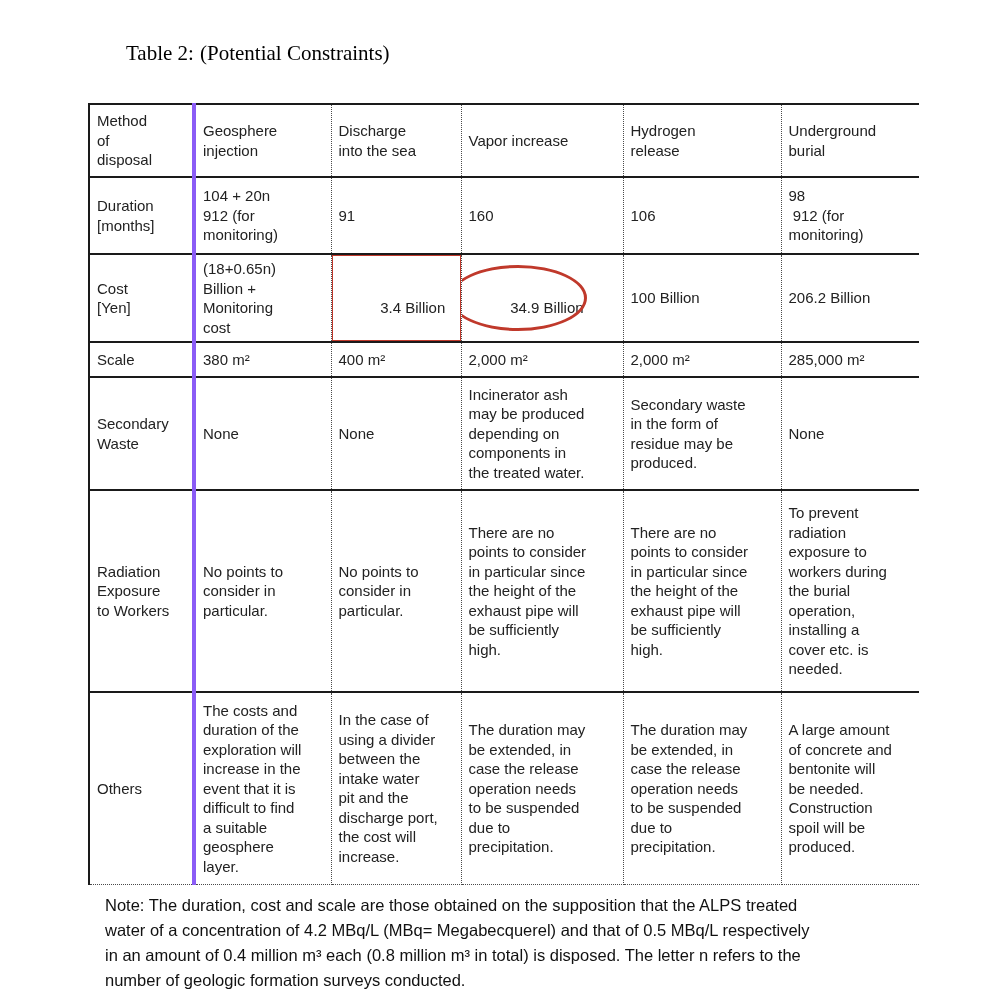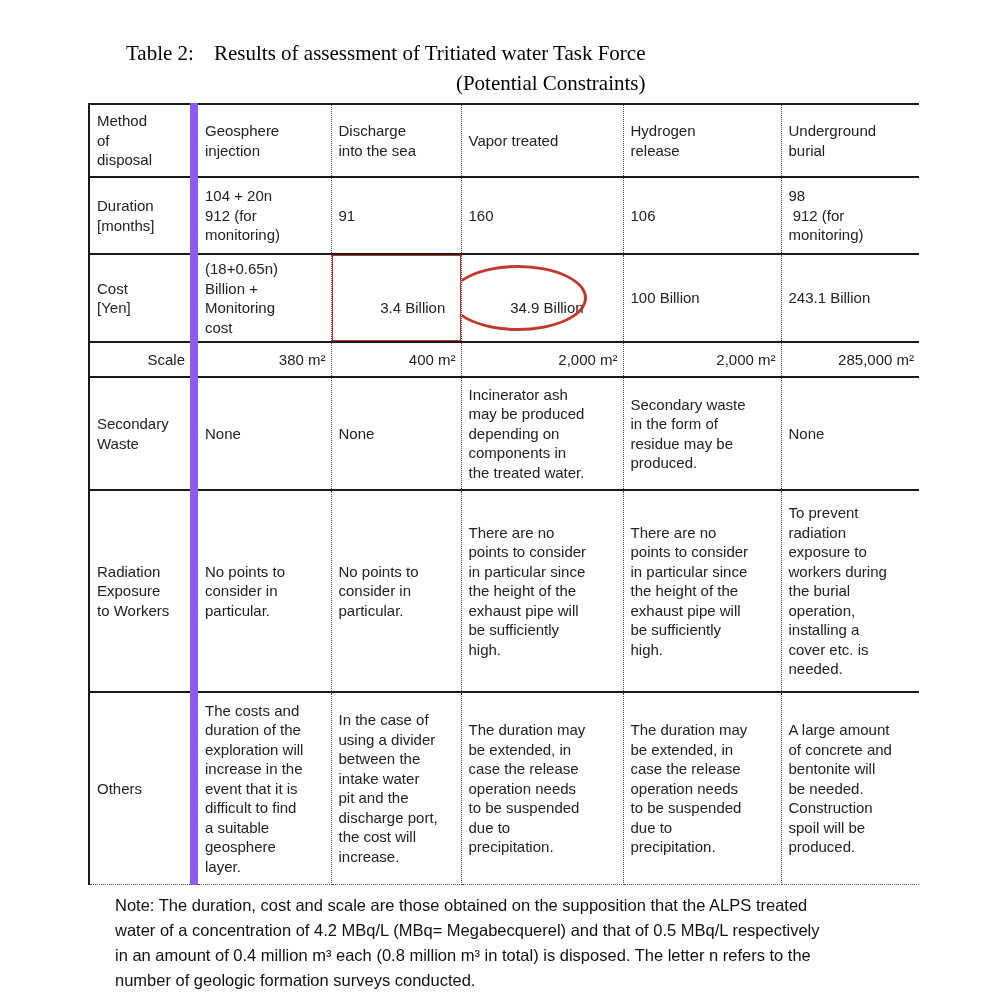--- a/index.html
+++ b/index.html
@@ -36,28 +36,28 @@
     color: #222;
   }
   td {
     vertical-align: middle;
     padding: 4px 5px 4px 7px;
     white-space: pre-wrap;
     border-bottom: 2px solid #1a1a1a;
     border-right: 1.5px dotted #4a4a4a;
     overflow: hidden;
   }
-  td.rowhead { border-right: 8px solid #8b5cf6; }
+  td.rowhead { border-right: 4px solid #8b5cf6; }
   td:last-child { border-right: none; }
   tr.last-row td { border-bottom: 1.5px dotted #4a4a4a; }
 
   tr.r-header td { height: 73px; }
   tr.r-duration td { height: 77px; }
   tr.r-cost td { height: 80px; }
-  tr.r-scale td { height: 35px; text-align: right; }
+  tr.r-scale td { height: 35px; }
   tr.r-secondary td { height: 113px; }
   tr.r-radiation td { height: 202px; }
   tr.r-others td { height: 192px; }
 
   
   .annotated { position: relative; }
   .red-box {
     position: absolute; top: -2px; left: -2px; right: -2px; bottom: -2px;
     border: 3.5px solid var(--accent, #c0392b);
     pointer-events: none;
@@ -66,34 +66,33 @@
     position: absolute; left: -13px; top: 50%;
     transform: translateY(-50%);
     width: 138px; height: 66px;
     border: 3.5px solid var(--accent, #c0392b);
     border-radius: 50%;
     pointer-events: none;
   }
 
   
   .note {
-    position: absolute; top: 893px; left: 115px; width: 835px;
+    position: absolute; top: 893px; left: 105px; width: 835px;
     font-size: 16.5px; line-height: 25px; color: #111;
     white-space: pre-wrap;
   }
 </style>
 </head>
 <body>
 
 <div class="page">
 
   <div class="title">
     <span class="title-label">Table 2:</span>
     <div class="title-lines">
-      <div class="title-line1">Results of assessment of Tritiated water Task Force</div>
       <div class="title-line2">(Potential Constraints)</div>
     </div>
   </div>
 
   <table class="assessment">
     <colgroup>
       <col style="width:105px">
         <col style="width:137px">
         <col style="width:130px">
       <col style="width:162px">
@@ -102,21 +101,21 @@
     </colgroup>
     <tbody>
       <tr class="r-header">
         <td class="rowhead">Method
 of
 disposal</td>
         <td>Geosphere
 injection</td>
         <td>Discharge
 into the sea</td>
-        <td>Vapor treated</td>
+        <td>Vapor increase</td>
         <td>Hydrogen
 release</td>
         <td>Underground
 burial</td>
       </tr>
 
       <tr class="r-duration">
         <td class="rowhead">Duration
 [months]</td>
         <td>104 + 20n
@@ -139,21 +138,21 @@
 cost</td>
         <td class="annotated">
           <div class="red-box"></div>
           <span>3.4 Billion</span>
         </td>
         <td class="annotated">
           <div class="red-ellipse"></div>
           <span>34.9 Billion</span>
         </td>
         <td>100 Billion</td>
-        <td>243.1 Billion</td>
+        <td>206.2 Billion</td>
       </tr>
 
       <tr class="r-scale">
         <td class="rowhead">Scale</td>
         <td>380 m²</td>
         <td>400 m²</td>
         <td>2,000 m²</td>
         <td>2,000 m²</td>
         <td>285,000 m²</td>
       </tr>

